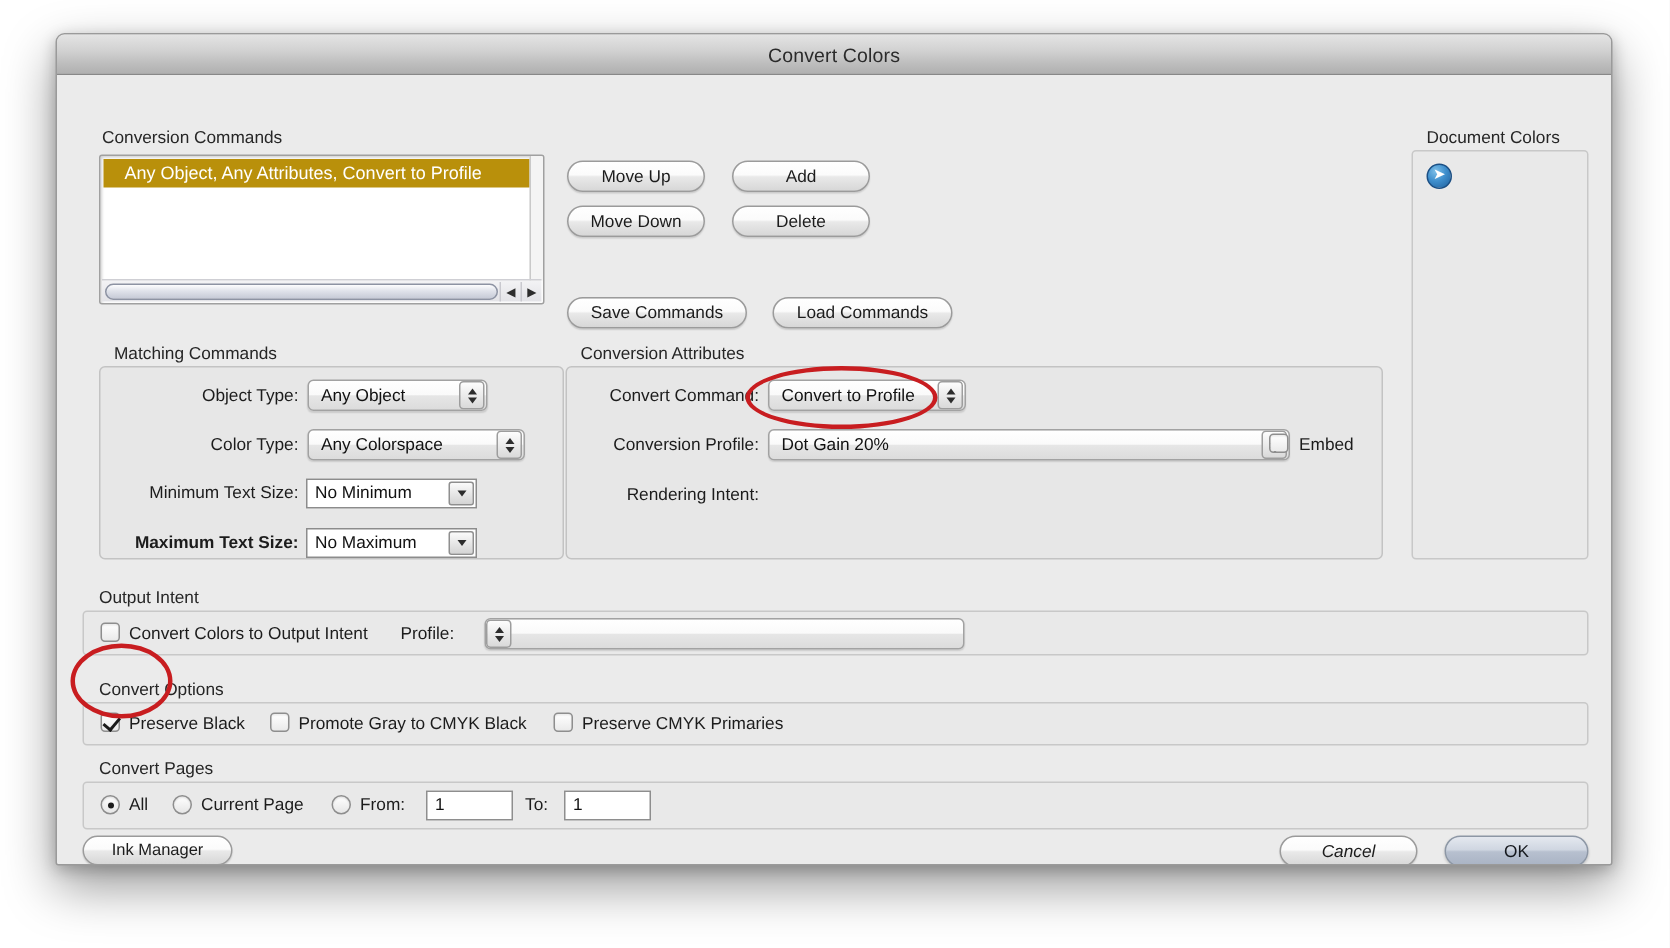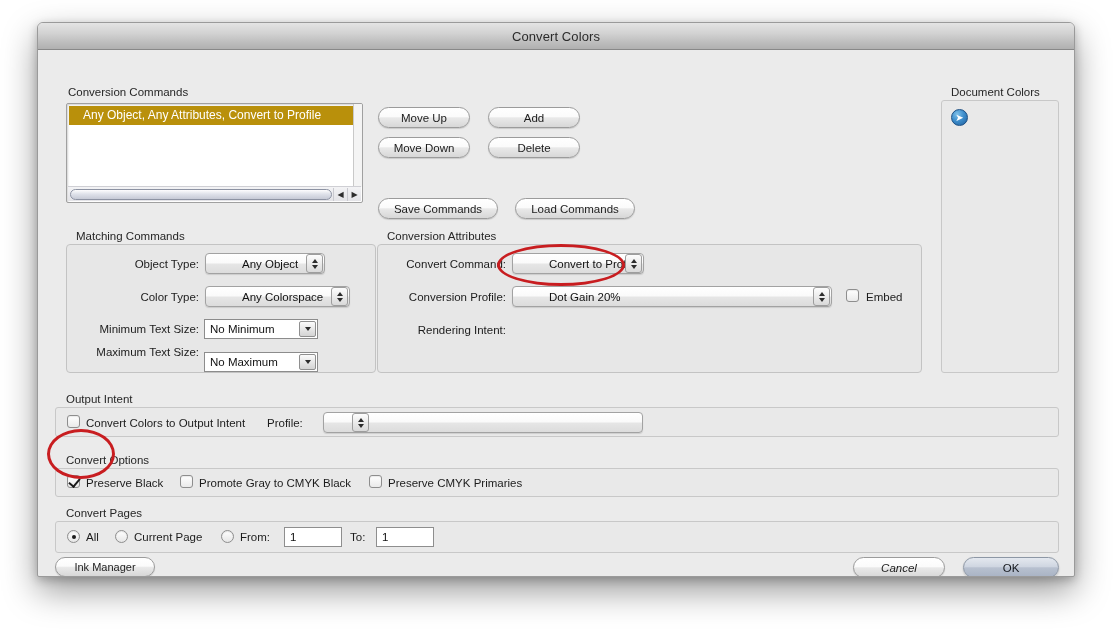--- a/index.html
+++ b/index.html
@@ -136,21 +136,20 @@
     position: absolute;
     height: 21px;
     border: 1px solid #a2a2a2;
     border-radius: 4px;
     background: linear-gradient(to bottom,#ffffff 0%,#fafafa 48%,#e6e6e6 52%,#dcdcdc 100%);
     box-shadow: 0 1px 1px rgba(0,0,0,0.12);
     display: flex; align-items: center;
     font-size: 11.5px; color: #111;
     overflow: hidden;
     cursor: default;
-    padding-left: 28px;
   }
   .popup .pv { padding-left: 8px; flex: 1 1 auto; white-space: nowrap; overflow: hidden; }
   .popup .parrows {
     width: 17px; height: 19px; margin-right: 1px; flex: 0 0 auto;
     border-radius: 3px;
     background: linear-gradient(to bottom,#fdfdfd,#d9d9d9);
     border: 1px solid #9d9d9d;
     display: flex; flex-direction: column; align-items: center; justify-content: center;
     gap: 2px;
   }
@@ -305,42 +304,42 @@
     </div>
 
     <div class="fieldlabel" style="left:14px; top:273px; width:147px;">Minimum Text Size:</div>
     <div class="combo" style="left:166px; top:269px; width:114px;">
       <span class="cv">No Minimum</span>
       <span class="carrow">
           <span class="tri-dn"></span>
         </span>
     </div>
 
-    <div class="fieldlabel" style="left:14px; top:296px; width:147px;">Maximum Text Size:</div>
+    <div class="fieldlabel" style="left:14px; top:306px; width:147px;font-weight:bold;">Maximum Text Size:</div>
     <div class="combo" style="left:166px; top:302px; width:114px;">
       <span class="cv">No Maximum</span>
       <span class="carrow">
           <span class="tri-dn"></span>
         </span>
     </div>
 
     <div class="grouplabel" style="left:349px; top:180px;">Conversion Attributes</div>
     <div class="groupbox" style="left:339px; top:194px; width:545px; height:129px;"></div>
 
     <div class="fieldlabel" style="left:340px; top:208px; width:128px;">Convert Command:</div>
     <div class="popup" style="left:474px; top:203px; width:132px;">
       <span class="pv">Convert to Profile</span>
       <span class="parrows">
         <span class="tri-up"></span>
           <span class="tri-dn"></span>
       </span>
     </div>
 
     <div class="fieldlabel" style="left:340px; top:241px; width:128px;">Conversion Profile:</div>
-    <div class="popup" style="left:474px; top:236px; width:320px;gap:26px;">
+    <div class="popup" style="left:474px; top:236px; width:348px;gap:26px;">
       <span class="pv">Dot Gain 20%</span>
       <span class="parrows">
         <span class="tri-up"></span>
           <span class="tri-dn"></span>
       </span>
     </div>
 
     <div class="check" style="left:808px; top:239px;"></div>
     <div class="plainlabel" style="left:828px; top:241px;">Embed</div>
 

